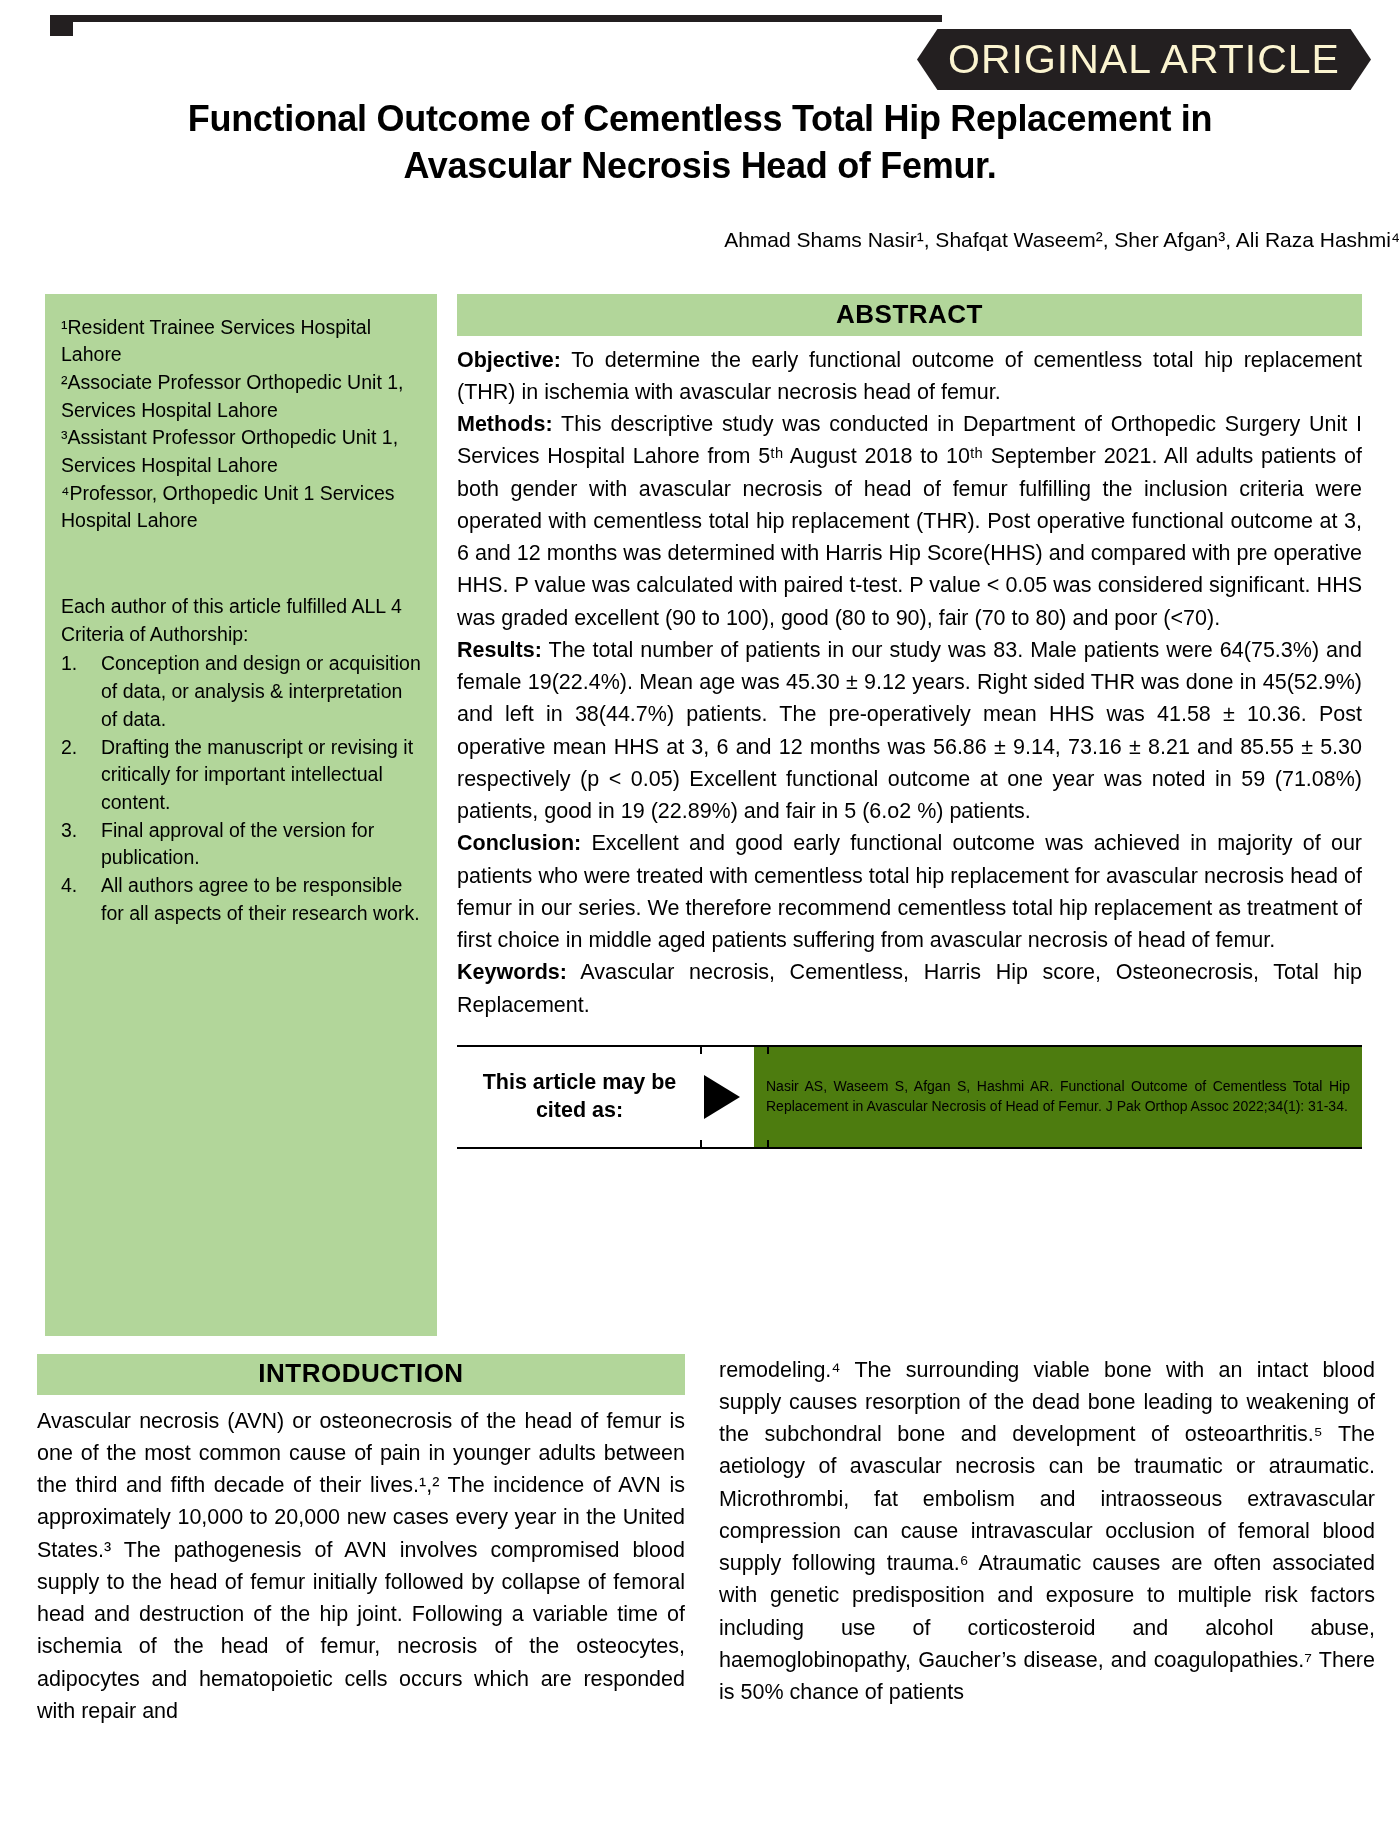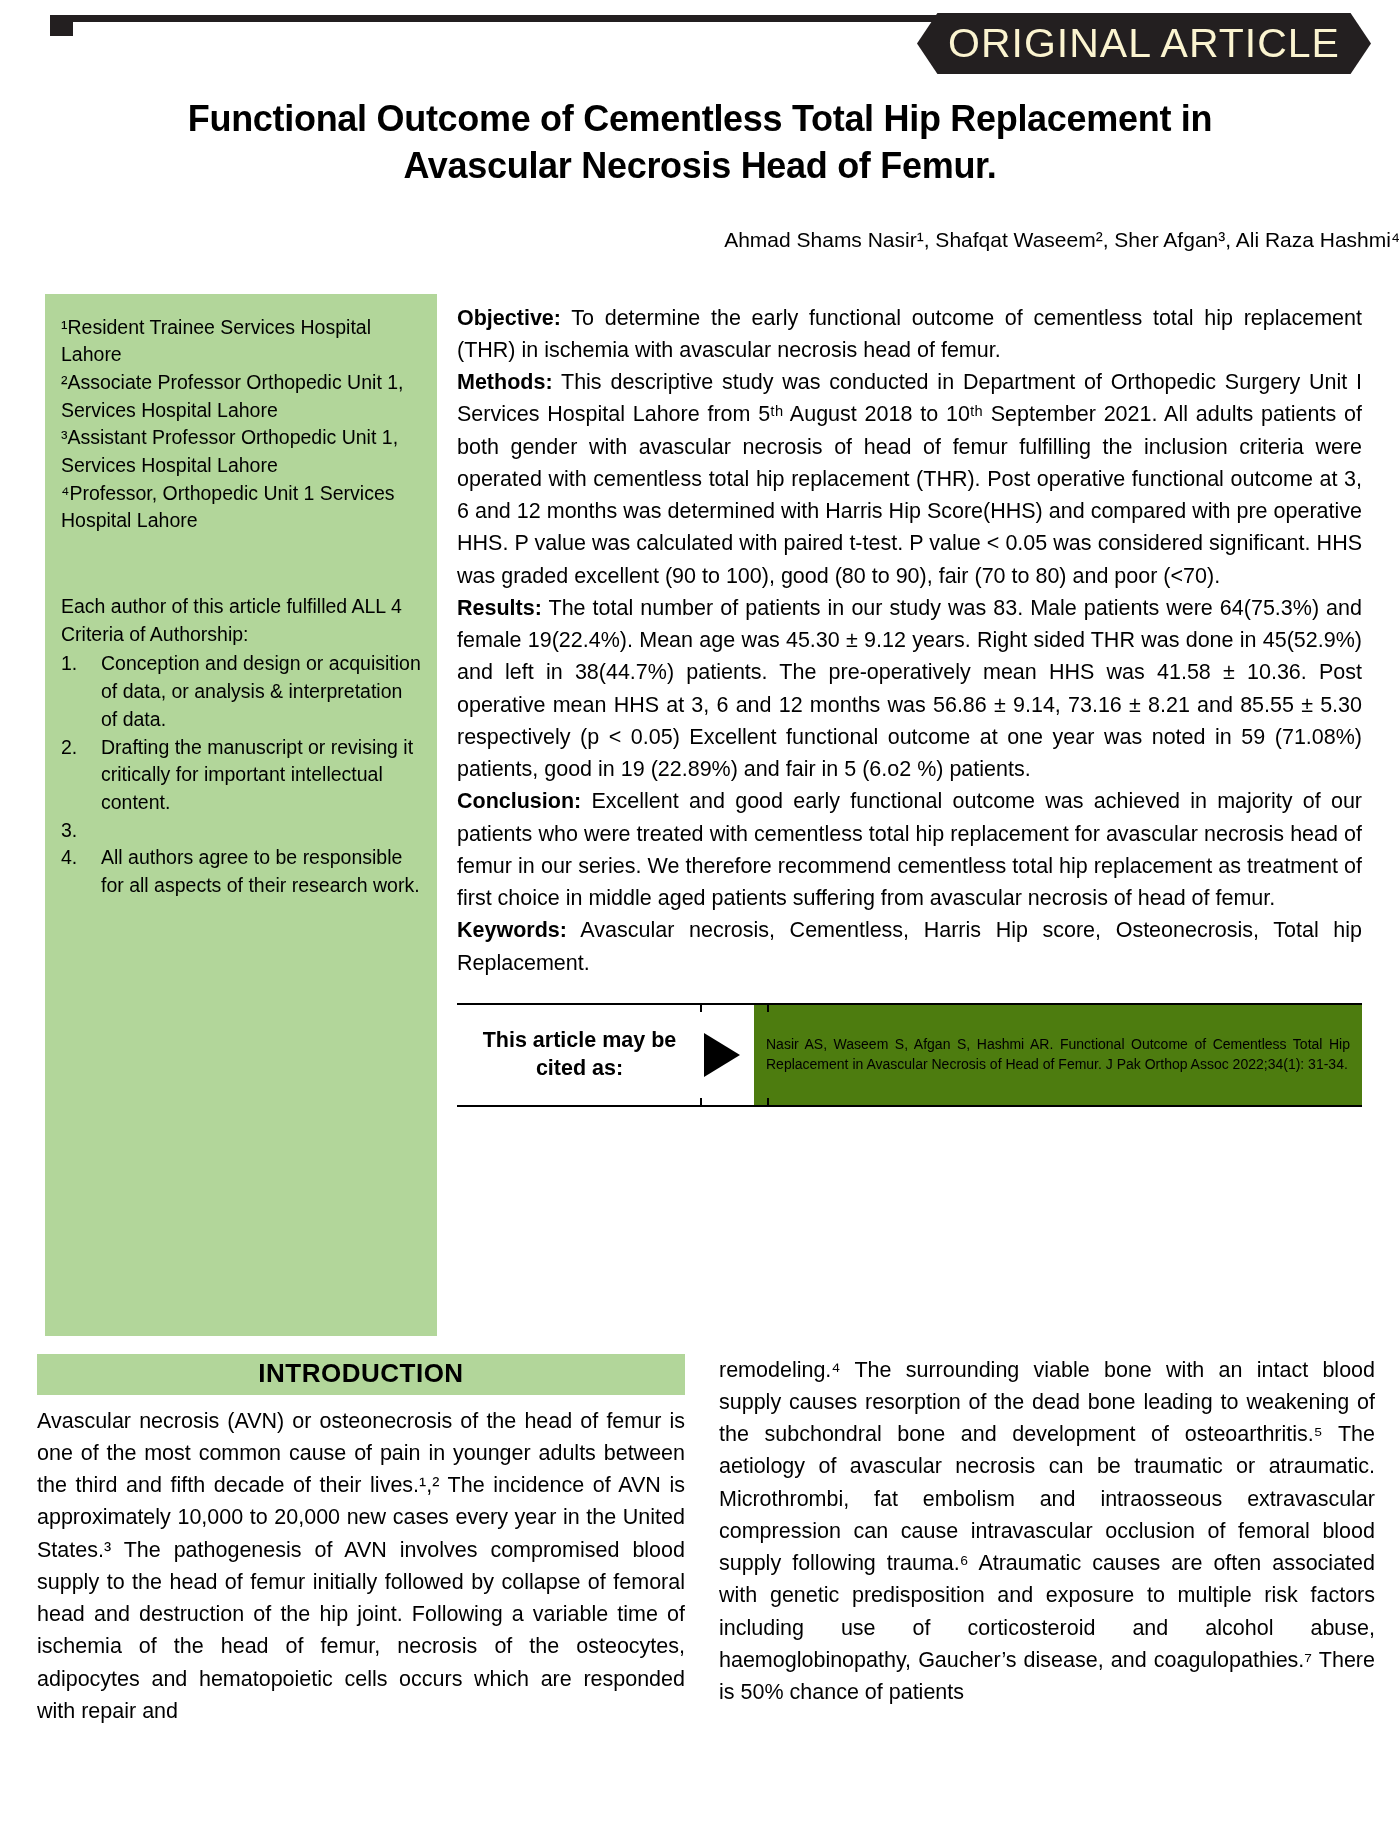--- a/index.html
+++ b/index.html
@@ -7,21 +7,21 @@
   body {
     width: 1400px; height: 1840px;
     position: relative; overflow: hidden;
     font-family: "Liberation Sans", sans-serif;
     color: #000;
   }
   
   .header-line { position: absolute; left: 50px; top: 15px; width: 892px; height: 7px; background: #231f20; }
   .header-square { position: absolute; left: 50px; top: 15px; width: 23px; height: 21px; background: #231f20; }
   .ribbon {
-    position: absolute; right: 29px; top: 13px; width: 454px; height: 61px;
+    position: absolute; right: 29px; top: 29px; width: 454px; height: 61px;
     background: #231f20; color: #fbf4d0;
     display: flex; align-items: center; justify-content: center;
     font-size: 41px; letter-spacing: 1px;
     clip-path: polygon(4.5% 0, 95.5% 0, 100% 50%, 95.5% 100%, 4.5% 100%, 0 50%);
   }
   
   .page-title {
     margin: 96px auto 0; max-width: 1160px;
     text-align: center; font-weight: 700; font-size: 36px; line-height: 1.3;
     letter-spacing: -0.3px;
@@ -112,30 +112,32 @@
       <div class="crit">
         <span class="num">1.</span>
         <span class="txt">Conception and design or acquisition of data, or analysis &amp; interpretation of data.</span>
       </div>
       <div class="crit">
         <span class="num">2.</span>
         <span class="txt">Drafting the manuscript or revising it critically for important intellectual content.</span>
       </div>
       <div class="crit">
         <span class="num">3.</span>
+        <span class="txt">Final approval of the version for publication.</span>
       </div>
       <div class="crit">
         <span class="num">4.</span>
         <span class="txt">All authors agree to be responsible for all aspects of their research work.</span>
       </div>
     </div>
 
   </aside>
 
   <section class="abstract-col">
+    <div class="green-bar">ABSTRACT</div>
 
     <div class="abs-body">
       <p class="abs-p">
         <b class="lbl">Objective:</b>
         <span>To determine the early functional outcome of cementless total hip replacement (THR) in ischemia with avascular necrosis head of femur.</span>
       </p>
       <p class="abs-p">
         <b class="lbl">Methods:</b>
         <span>This descriptive study was conducted in Department of Orthopedic Surgery Unit I Services Hospital Lahore from 5ᵗʰ August 2018 to 10ᵗʰ September 2021. All adults patients of both gender with avascular necrosis of head of femur fulfilling the inclusion criteria were operated with cementless total hip replacement (THR). Post operative functional outcome at 3, 6 and 12 months was determined with Harris Hip Score(HHS) and compared with pre operative HHS. P value was calculated with paired t-test. P value &lt; 0.05 was considered significant. HHS was graded excellent (90 to 100), good (80 to 90), fair (70 to 80) and poor (&lt;70).</span>
       </p>

